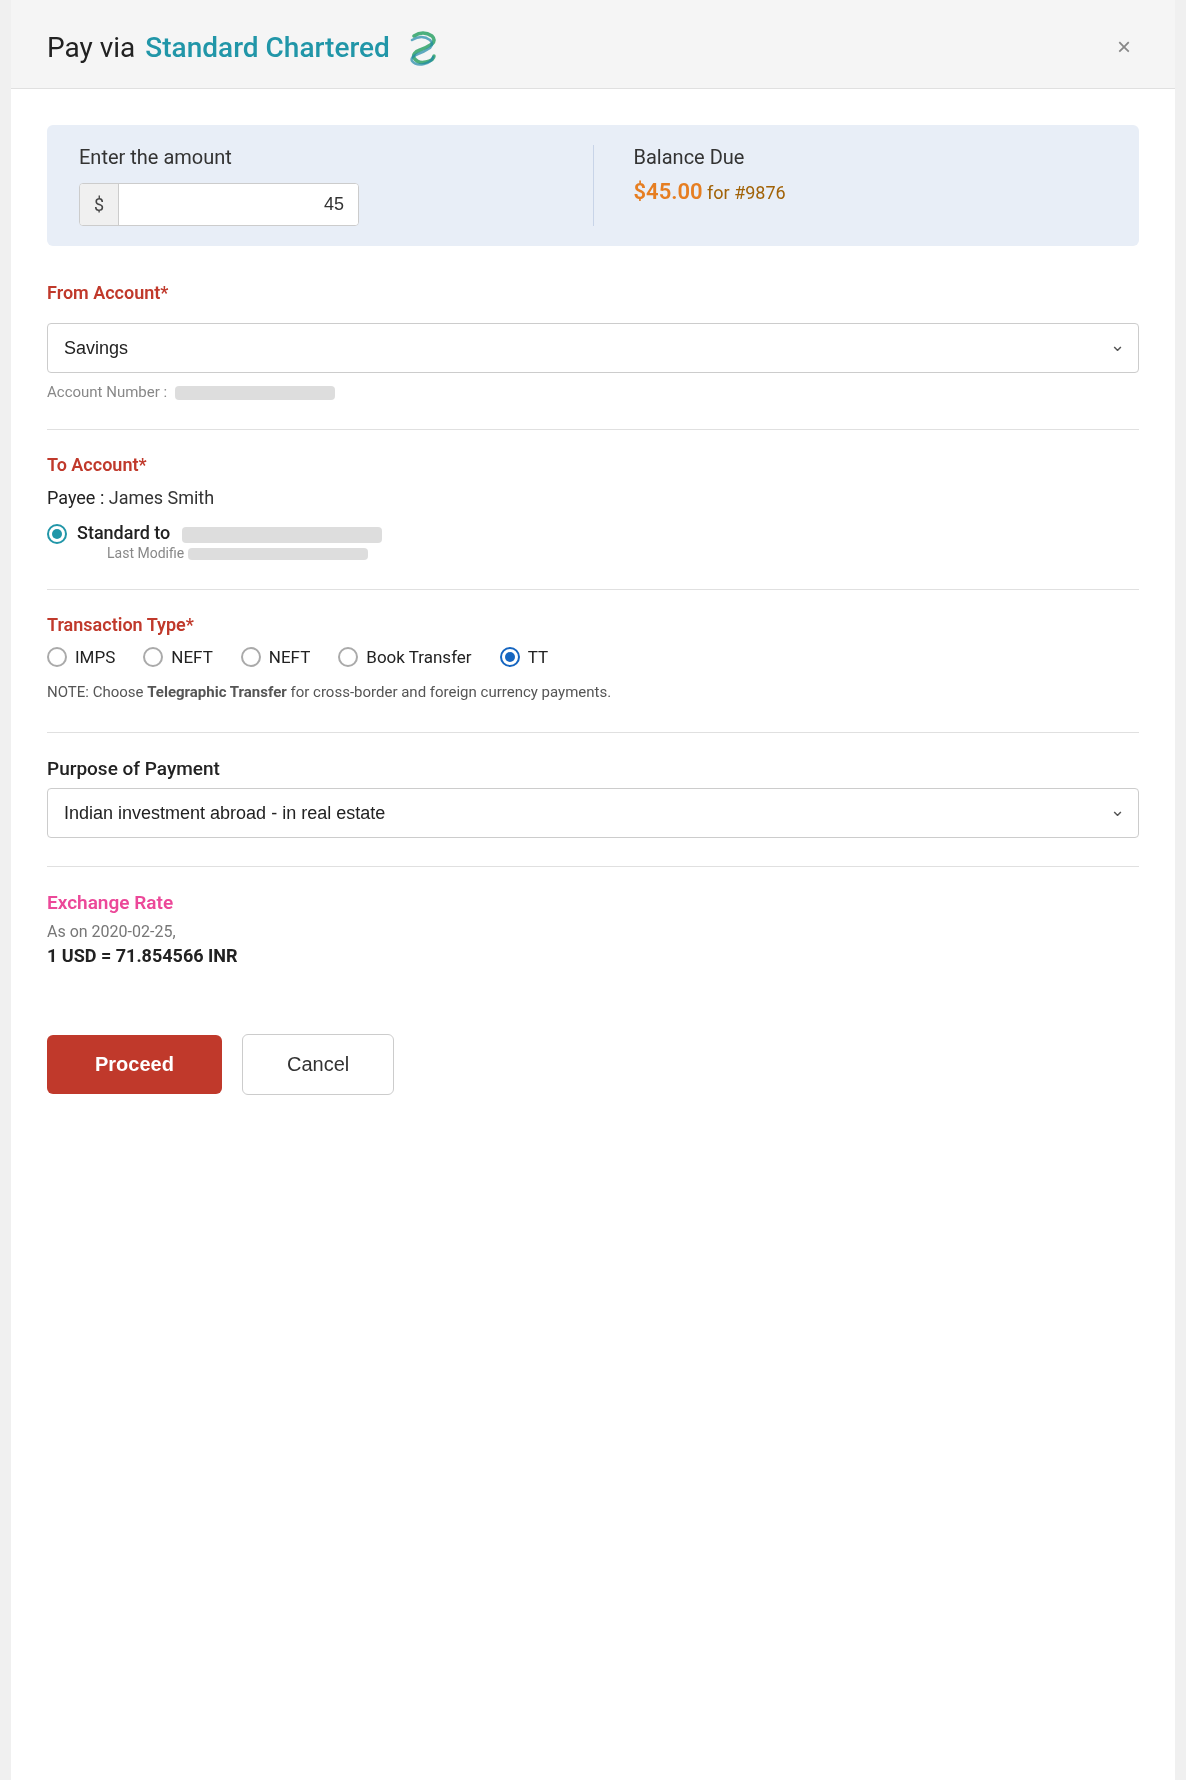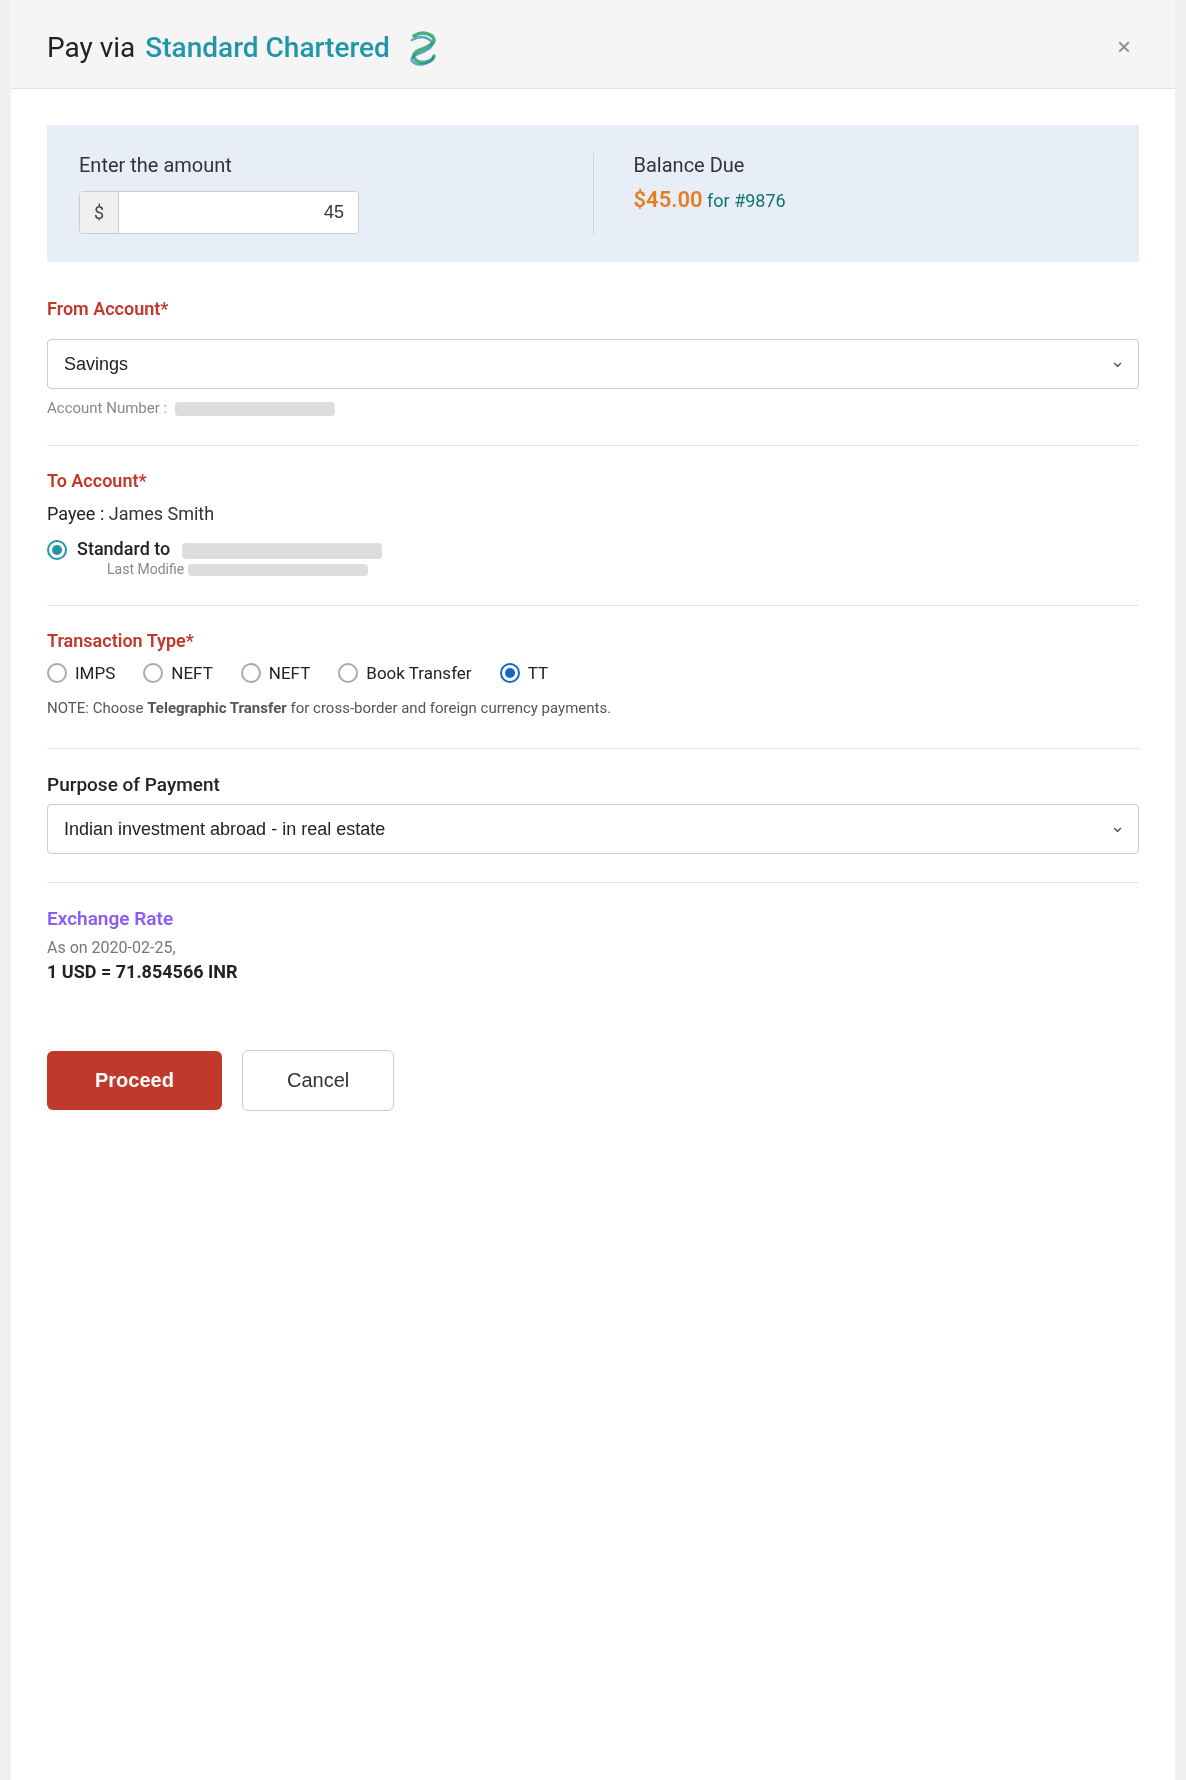--- a/index.html
+++ b/index.html
@@ -58,22 +58,22 @@
       border: none;
       line-height: 1;
       padding: 4px 8px;
     }
     .body {
       padding: 36px 36px 0 36px;
     }
     
     .amount-section {
       background: #e8eef7;
-      border-radius: 0;
-      padding: 28px 32px;
+      border-radius: 6px;
+      padding: 20px 32px;
       display: flex;
       align-items: stretch;
       gap: 0;
       margin-bottom: 36px;
     }
     .amount-left {
       flex: 1;
       border-right: 1px solid #c8d4e8;
       padding-right: 40px;
     }
@@ -116,21 +116,21 @@
       color: #333;
       margin-bottom: 10px;
     }
     .balance-due-amount {
       font-size: 22px;
       color: #e67e22;
       font-weight: 600;
     }
     .balance-due-invoice {
       font-size: 18px;
-      color: #0f766e;
+      color: #a16207;
       font-weight: 400;
     }
     
     .section {
       margin-bottom: 28px;
     }
     .section-title {
       font-size: 18px;
       font-weight: 600;
       color: #c0392b;
@@ -281,21 +281,21 @@
       color: #555;
       line-height: 1.5;
     }
     .note-bold {
       font-weight: 700;
     }
     
     .exchange-label {
       font-size: 19px;
       font-weight: 600;
-      color: #8b5cf6;
+      color: #ec4899;
       margin-bottom: 8px;
     }
     .exchange-date {
       font-size: 16px;
       color: #777;
       margin-bottom: 4px;
     }
     .exchange-value {
       font-size: 18px;
       font-weight: 700;

